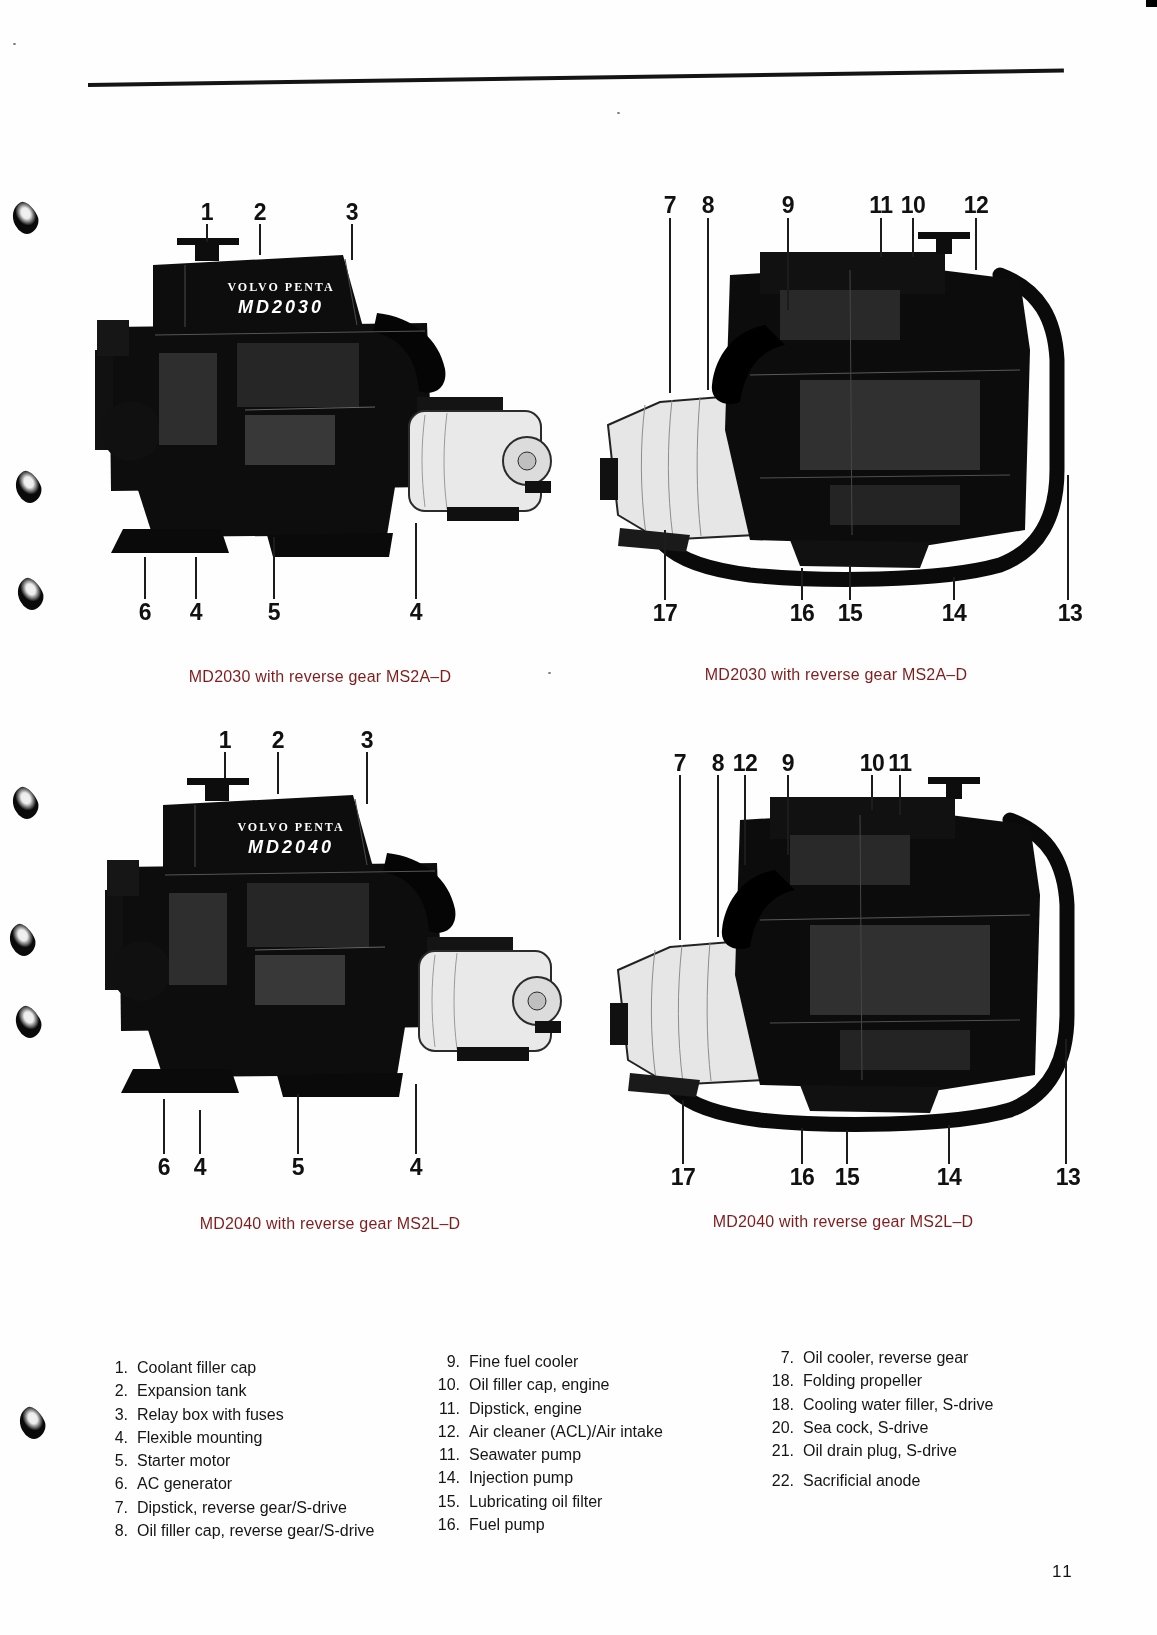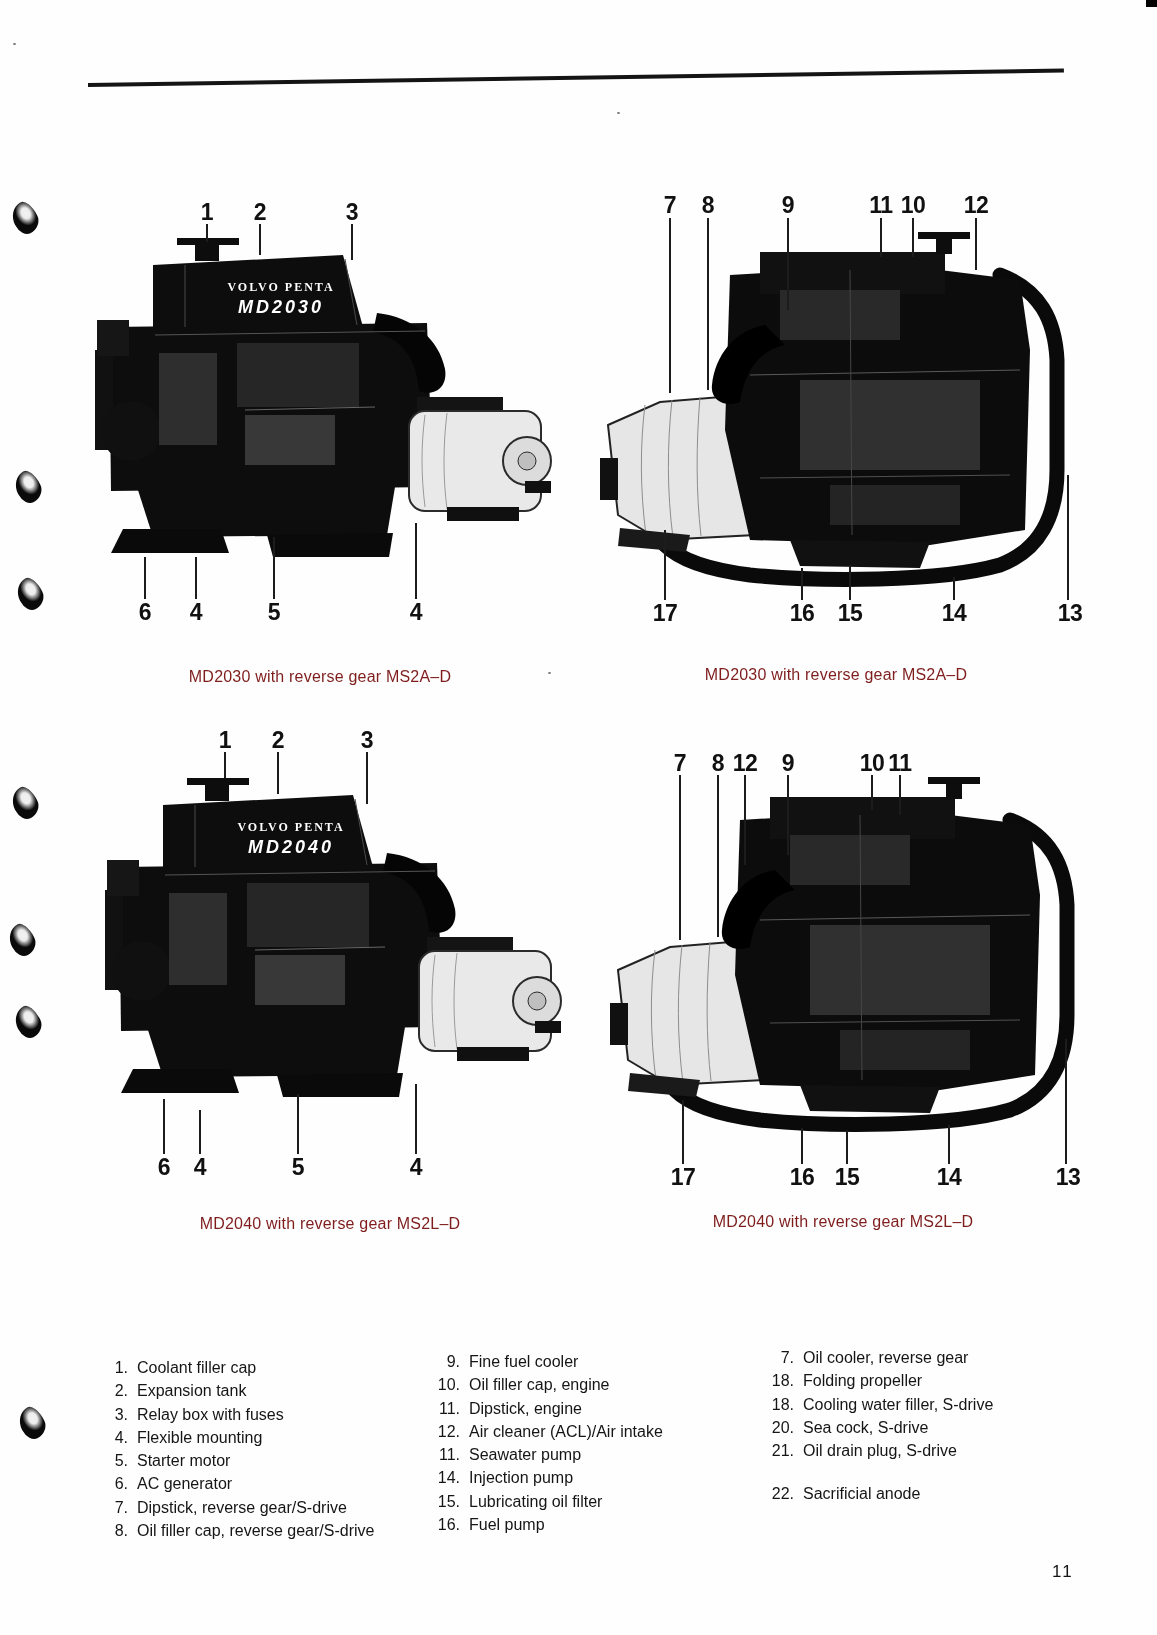--- a/index.html
+++ b/index.html
@@ -302,21 +302,21 @@
           <span class="ltext">Cooling water filler, S-drive</span>
         </div>
       <div class="lrow">
           <span class="lnum">20.</span>
           <span class="ltext">Sea cock, S-drive</span>
         </div>
       <div class="lrow">
           <span class="lnum">21.</span>
           <span class="ltext">Oil drain plug, S-drive</span>
         </div>
-      <div class="lrow" style="margin-top:20px">
+      <div class="lrow" style="margin-top:7px">
           <span class="lnum">22.</span>
           <span class="ltext">Sacrificial anode</span>
         </div>
     </div>
   </div>
 
   <div class="pagenum">11</div>
 </div>
 
 </body></html>

